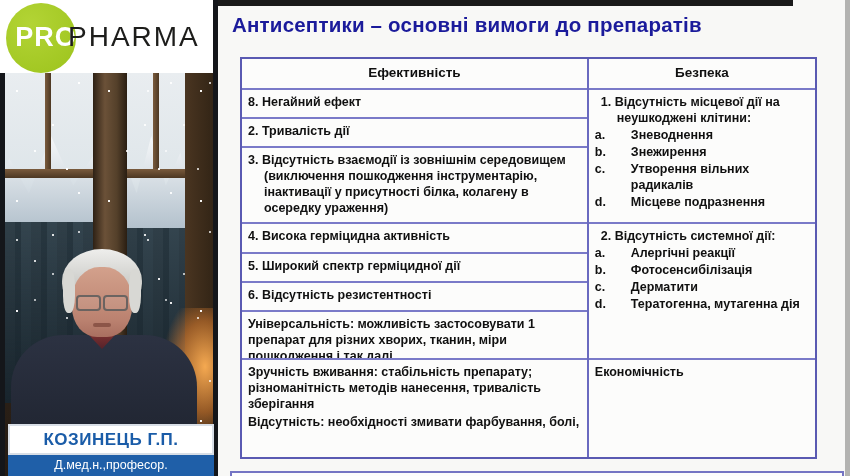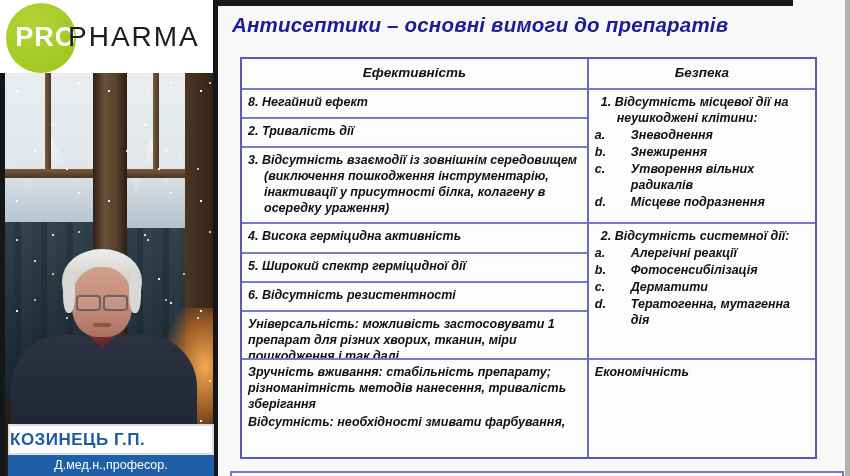--- a/index.html
+++ b/index.html
@@ -63,27 +63,27 @@
             border-radius:52px 52px 0 0;
             background:linear-gradient(180deg,#2c3242,#222734 60%,#1c2029),
                        repeating-linear-gradient(90deg, rgba(255,255,255,.03) 0 3px, transparent 3px 6px); }
   .p-collar { position:absolute; left:84px; top:262px; width:26px; height:14px;
               background:linear-gradient(180deg,#7a3030,#55222a); clip-path:polygon(0 0,100% 0,50% 100%); }
   .p-mic { position:absolute; left:93px; top:382px; width:9px; height:18px; border-radius:4px;
            background:linear-gradient(180deg,#e04432,#8e1f16); }
 
   .nameplate { position:absolute; left:8px; right:4px; bottom:0; z-index:6; }
   .np-name { background:#ffffff; border:2px solid #d8dee6; color:#1a5ca8; font-weight:bold;
-             font-size:17px; text-align:left; padding:4px 0 3px; letter-spacing:.5px; }
+             font-size:17px; text-align:center; padding:4px 0 3px; letter-spacing:.5px; }
   .np-title { background:#1f5fa8; color:#ffffff; font-weight:normal; font-size:12.5px;
               text-align:center; padding:3px 0 4px; }
 
   
   .slide { position:absolute; left:218px; top:0; width:632px; height:476px;
-           background:#f8f8f6;font-style:italic; }
+           background:#f8f8f6; }
   .top-strip { position:absolute; left:0; top:0; width:575px; height:6px; background:#1a1a1a; }
   .right-edge { position:absolute; right:0; top:0; width:5px; height:476px; background:#b3b3b1; }
   .slide-title { position:absolute; left:14px; top:13px; width:600px;
                  color:#1b1b9b; font-weight:bold; font-size:20.5px; letter-spacing:.2px; }
 
   .ttable { position:absolute; left:22px; top:57px; width:577px; display:flex;
             border:2px solid #5a5ab2; background:#fcfcfb; }
   .tcol-left { width:346px; }
   .tcol-right { width:229px; border-left:2px solid #6a6ac0; }
   .tcell { border-bottom:2px solid #7a7ac8; padding:4px 6px 2px 6px;

